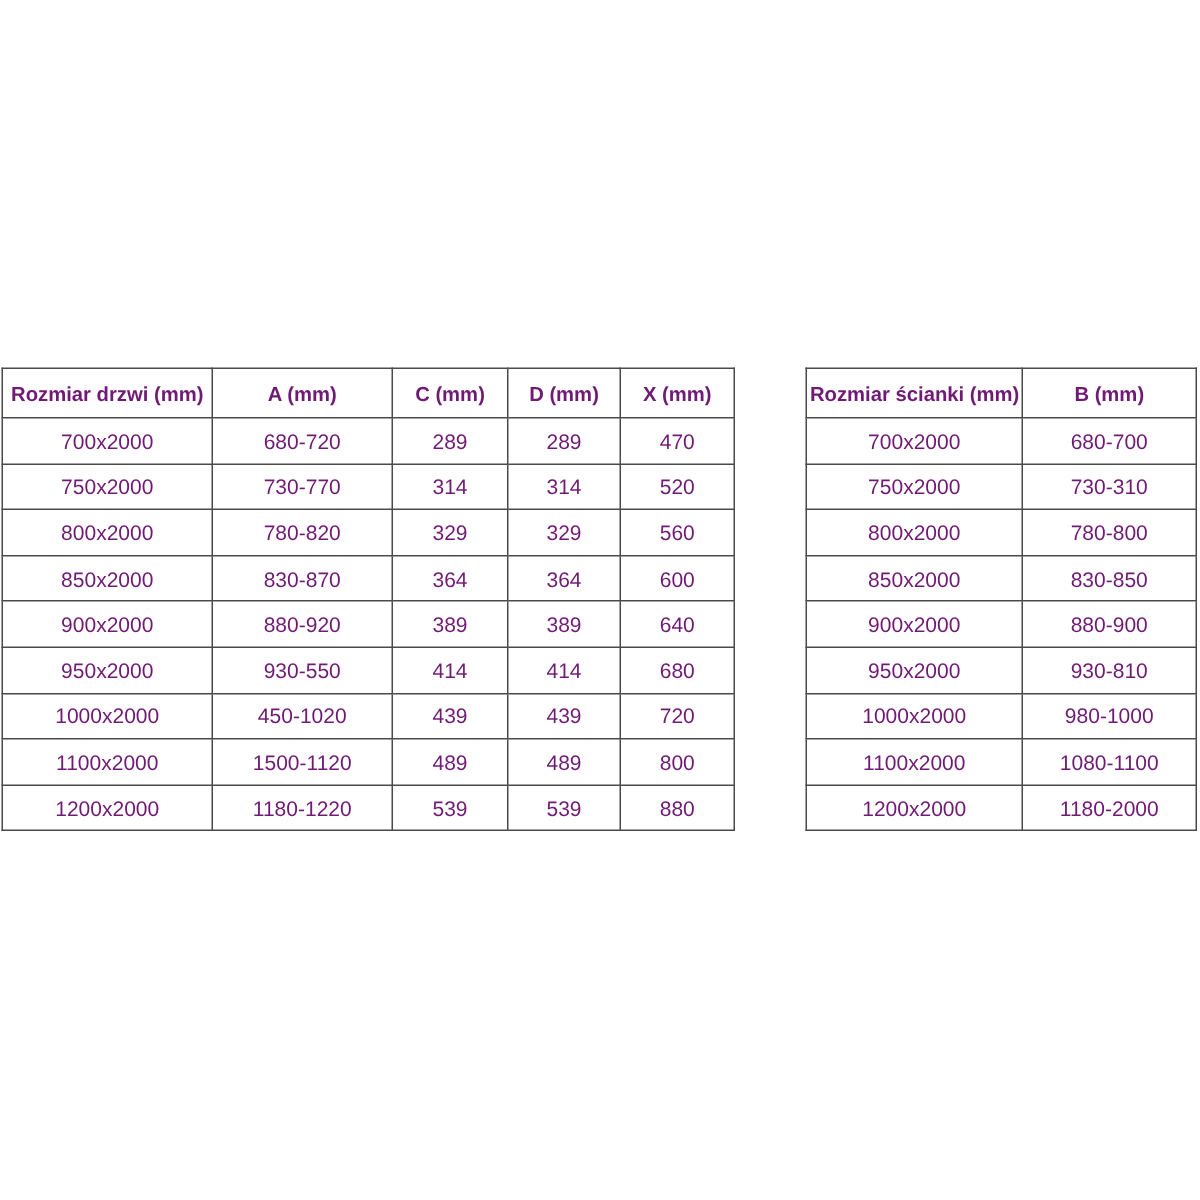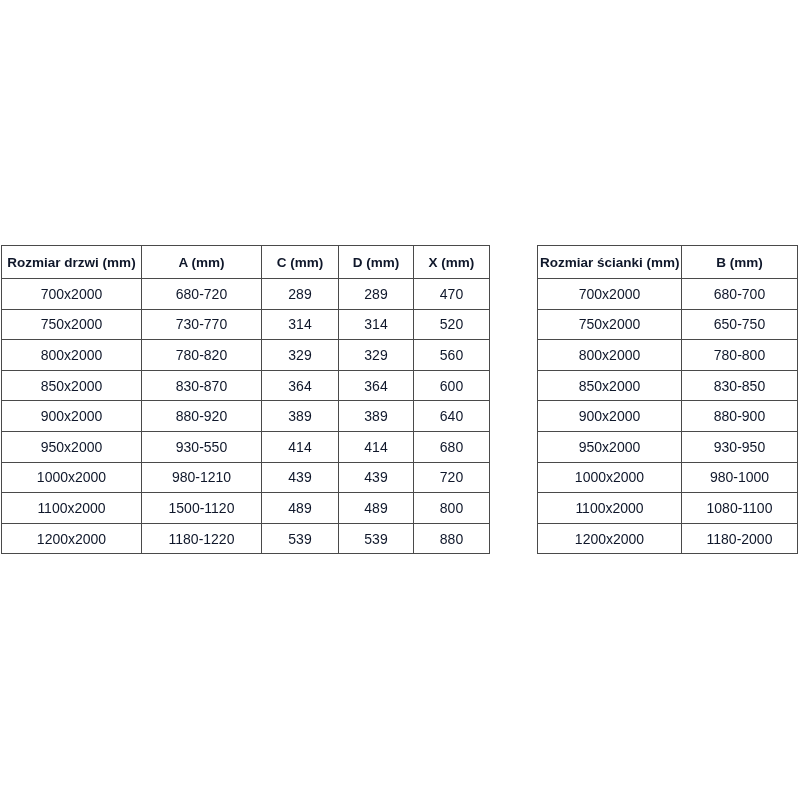--- a/index.html
+++ b/index.html
@@ -15,21 +15,21 @@
     overflow: hidden;
     font-family: "Liberation Sans", sans-serif;
     color: #000000;
   }
   table.spec-table {
     border-collapse: collapse;
     table-layout: fixed;
     position: absolute;
     top: 245px;
     font-size: 14px;
-    color: #0f172a;
+    color: #701a75;
   }
   table.spec-table th,
   table.spec-table td {
     border: 1px solid #4a4a4a;
     text-align: center;
     vertical-align: middle;
     padding: 0 2px;
     overflow: hidden;
     white-space: nowrap;
   }
@@ -105,21 +105,21 @@
         </tr>
         <tr>
           <td>950x2000</td>
           <td>930-550</td>
           <td>414</td>
           <td>414</td>
           <td>680</td>
         </tr>
         <tr>
           <td>1000x2000</td>
-          <td>980-1210</td>
+          <td>450-1020</td>
           <td>439</td>
           <td>439</td>
           <td>720</td>
         </tr>
         <tr>
           <td>1100x2000</td>
           <td>1500-1120</td>
           <td>489</td>
           <td>489</td>
           <td>800</td>
@@ -145,37 +145,37 @@
           <th>B (mm)</th>
         </tr>
       </thead>
       <tbody>
         <tr>
           <td>700x2000</td>
           <td>680-700</td>
         </tr>
         <tr>
           <td>750x2000</td>
-          <td>650-750</td>
+          <td>730-310</td>
         </tr>
         <tr>
           <td>800x2000</td>
           <td>780-800</td>
         </tr>
         <tr>
           <td>850x2000</td>
           <td>830-850</td>
         </tr>
         <tr>
           <td>900x2000</td>
           <td>880-900</td>
         </tr>
         <tr>
           <td>950x2000</td>
-          <td>930-950</td>
+          <td>930-810</td>
         </tr>
         <tr>
           <td>1000x2000</td>
           <td>980-1000</td>
         </tr>
         <tr>
           <td>1100x2000</td>
           <td>1080-1100</td>
         </tr>
         <tr>

